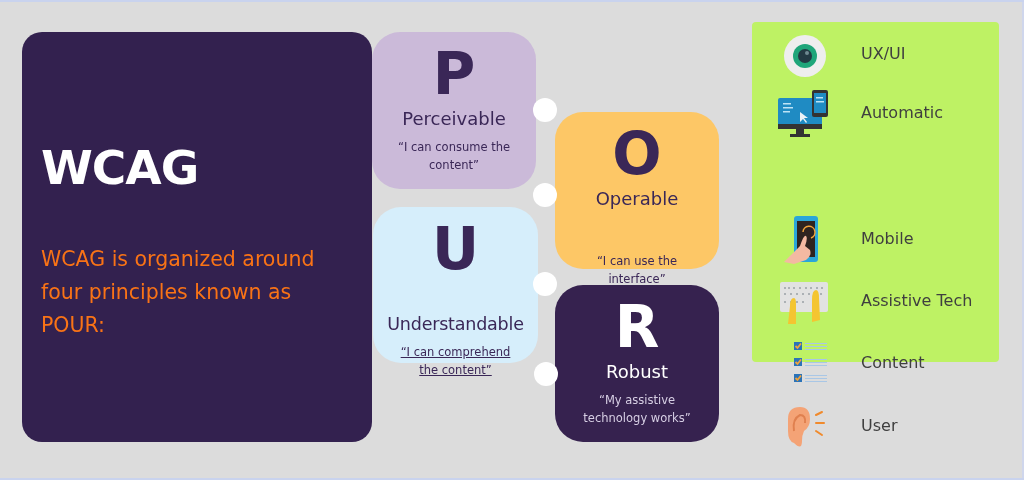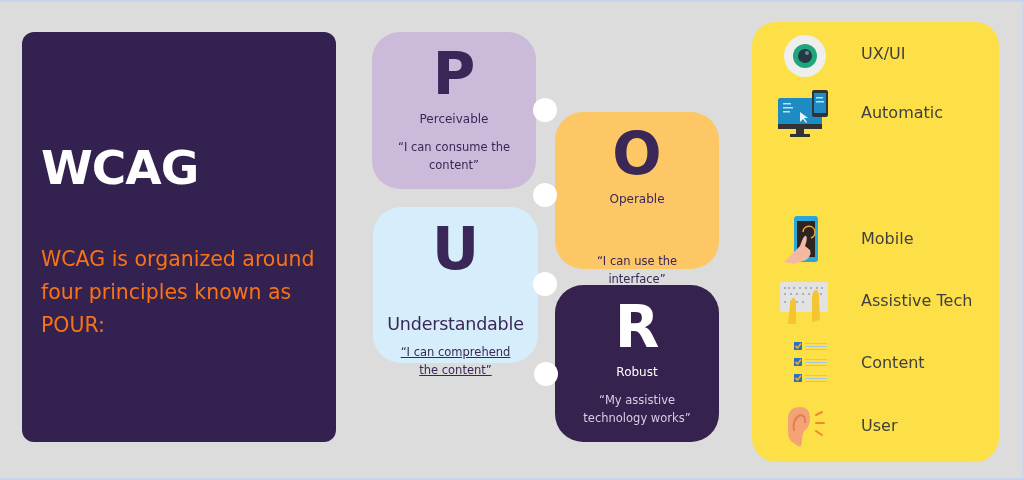--- a/index.html
+++ b/index.html
@@ -10,23 +10,23 @@
       position: relative;
       border-top: 2px solid #c9d3ee;
       border-bottom: 2px solid #c9d3ee;
     }
     .frame-edge {
       position: absolute; right: 0; top: 0; width: 2px; height: 480px;
       background: #cfd6ec;
     }
     .intro-card {
       position: absolute;
-      left: 22px; top: 30px; width: 314px; height: 410px;
+      left: 22px; top: 30px; width: 350px; height: 410px;
       background: #33214f;
-      border-radius: 12px;
+      border-radius: 20px;
       color: #ffffff;
     }
     .intro-title {
       position: absolute; left: 19px; top: 108px;
       font-family: "DejaVu Sans", sans-serif;
       font-weight: bold;
       font-size: 47px;
       letter-spacing: -1px;
     }
     .intro-text {
@@ -45,21 +45,21 @@
     }
     .pour-letter {
       display: block;
       font-weight: bold;
       font-size: 58px;
       line-height: 64px;
       margin-top: 10px;
     }
     .pour-name {
       display: block;
-      font-size: 12px;
+      font-size: 18px;
       line-height: 22px;
       margin-top: 2px;
     }
     .pour-quote {
       display: block;
       font-size: 11.5px;
       line-height: 18px;
       margin-top: 8px;
       padding: 0 10px;
     }
@@ -71,23 +71,23 @@
     .card-u .pour-name { font-size: 17.5px; letter-spacing: -0.2px; margin-top: 32px; }
 
     .dot {
       position: absolute;
       width: 24px; height: 24px; border-radius: 50%;
       background: #ffffff;
     }
 
     .tools-panel {
       position: absolute;
-      left: 752px; top: 20px; width: 247px; height: 440px;
-      background: #fde047;
-      border-radius: 24px;
+      left: 752px; top: 20px; width: 247px; height: 340px;
+      background: #bef264;
+      border-radius: 4px;
     }
     .tool-row {
       position: absolute; left: 0; width: 247px; height: 60px;
     }
     .tool-icon {
       position: absolute; left: 18px; top: 4px; width: 70px; height: 52px;
     }
     .tool-label {
       position: absolute; left: 109px; top: 19px;
       font-family: "DejaVu Sans", sans-serif;

